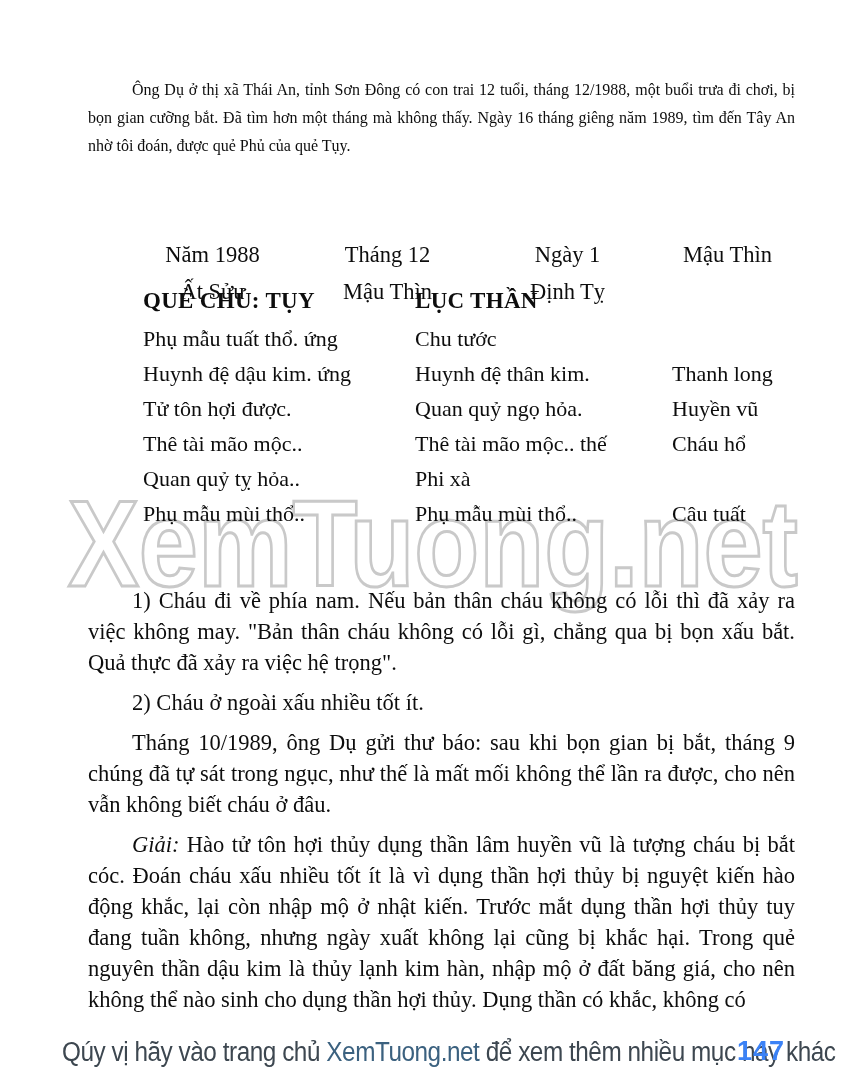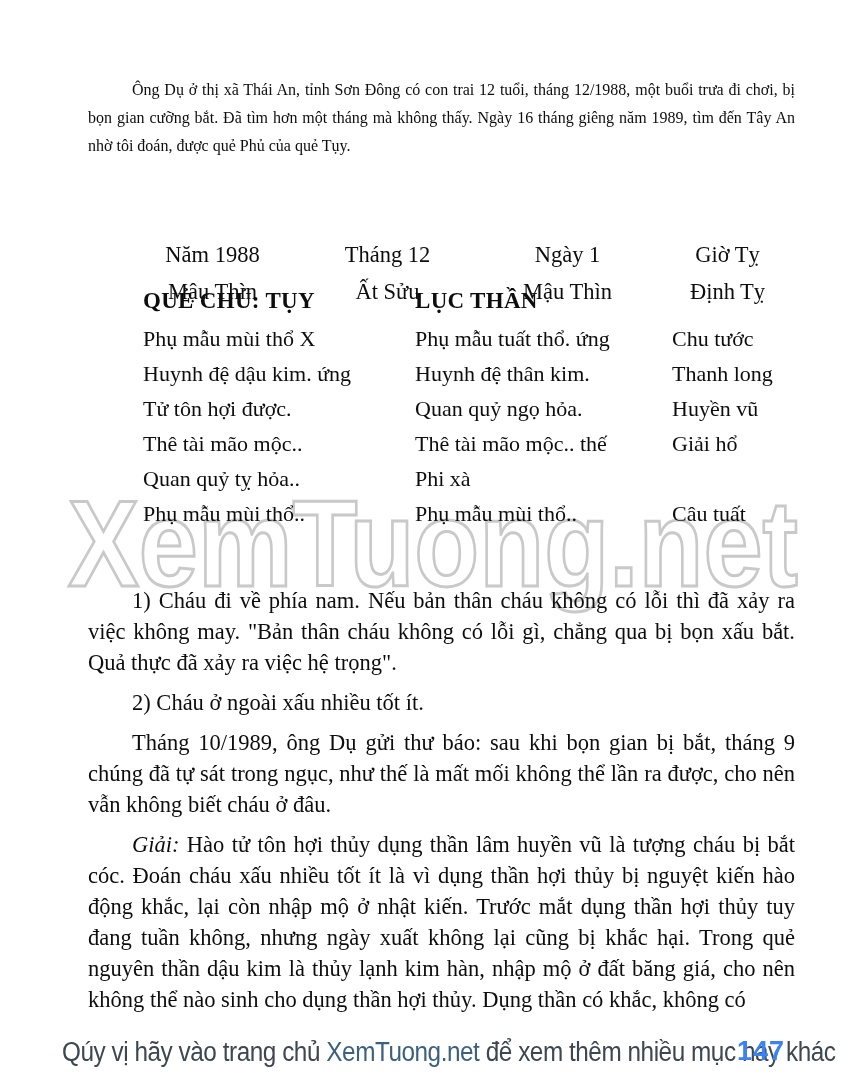--- a/index.html
+++ b/index.html
@@ -77,51 +77,49 @@
   </div>
 
   <div class="intro">
     <p>Ông Dụ ở thị xã Thái An, tỉnh Sơn Đông có con trai 12 tuổi, tháng 12/1988, một buổi trưa đi chơi, bị bọn gian cưỡng bắt. Đã tìm hơn một tháng mà không thấy. Ngày 16 tháng giêng năm 1989, tìm đến Tây An nhờ tôi đoán, được quẻ Phủ của quẻ Tụy.</p>
   </div>
 
   <div class="date-grid">
     <div class="cell">Năm 1988</div>
     <div class="cell">Tháng 12</div>
     <div class="cell">Ngày 1</div>
-    <div class="cell">Giờ Tỵ</div>
     <div class="cell">Mậu Thìn</div>
     <div class="cell">Ất Sửu</div>
     <div class="cell">Mậu Thìn</div>
     <div class="cell">Định Tỵ</div>
   </div>
 
   <div class="hex-table">
     <div class="hex-row hex-head">
       <div>QUẺ CHỦ: TỤY</div>
       <div>LỤC THẦN</div>
     </div>
     <div class="hex-row">
-      <div>Phụ mẫu mùi thổ X</div>
       <div>Phụ mẫu tuất thổ. ứng</div>
       <div>Chu tước</div>
     </div>
     <div class="hex-row">
       <div>Huynh đệ dậu kim. ứng</div>
       <div>Huynh đệ thân kim.</div>
       <div>Thanh long</div>
     </div>
     <div class="hex-row">
       <div>Tử tôn hợi được.</div>
       <div>Quan quỷ ngọ hỏa.</div>
       <div>Huyền vũ</div>
     </div>
     <div class="hex-row">
       <div>Thê tài mão mộc..</div>
       <div>Thê tài mão mộc.. thế</div>
-      <div>Giải hổ</div>
+      <div>Cháu hổ</div>
     </div>
     <div class="hex-row">
       <div>Quan quỷ tỵ hỏa..</div>
       <div>Phi xà</div>
     </div>
     <div class="hex-row">
       <div>Phụ mẫu mùi thổ..</div>
       <div>Phụ mẫu mùi thổ..</div>
       <div>Câu tuất</div>
     </div>

